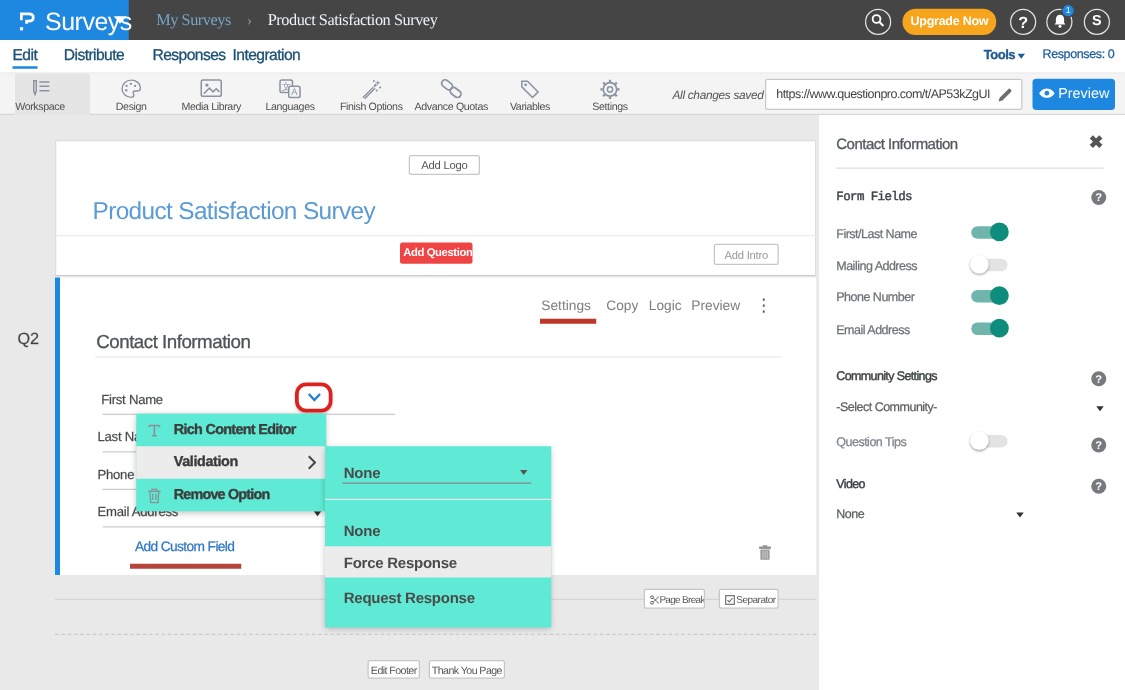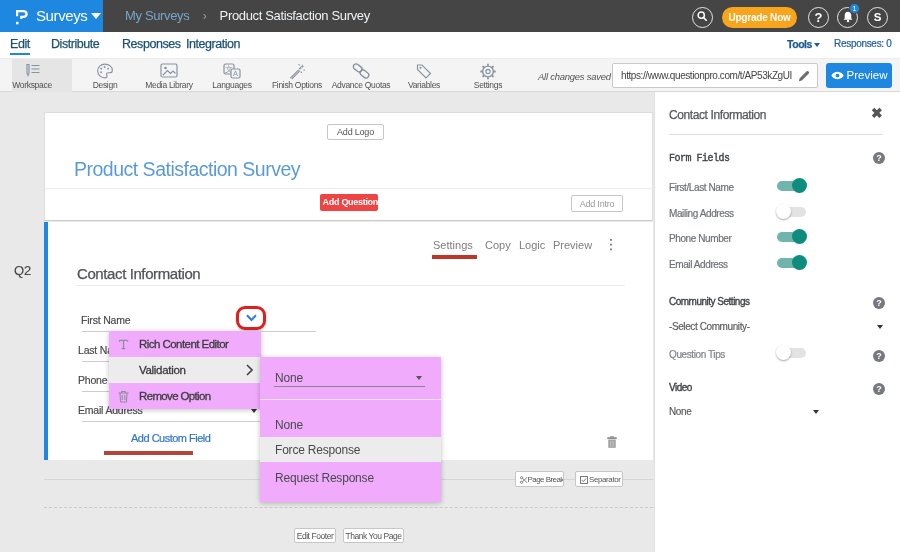--- a/index.html
+++ b/index.html
@@ -1,22 +1,22 @@
 <!DOCTYPE html>
 <html><head>
 <meta charset="utf-8">
 <style>
 * { margin:0; padding:0; box-sizing:border-box; }
 html,body { width:900px; height:552px; overflow:hidden; font-family:"Liberation Sans",sans-serif; background:#fff; }
 #stage { position:relative; width:900px; height:552px; }
 
 #topbar { position:absolute; left:0; top:0; width:900px; height:32px; background:#454545; }
 #logoArea { position:absolute; left:0; top:0; width:103px; height:32px; background:#1e87e0; }
-#brand { position:absolute; left:36px; top:7px; color:#fff; font-size:15px; letter-spacing:-0.4px; }
-#crumb { position:absolute; left:125px; top:8px; font-size:13px; letter-spacing:-0.35px; color:#77a5c8; }
+#brand { position:absolute; left:36px; top:7px; color:#fff; font-size:20px; letter-spacing:-0.4px; }
+#crumb { position:absolute; left:125px; top:8px; font-size:13px; letter-spacing:-0.35px; color:#77a5c8;font-family:Liberation Serif, serif; }
 #crumb .sep { color:#9a9a9a; margin:0 10px; font-size:12px; }
 #crumb .cur { color:#eef2f5; }
 .circ { position:absolute; top:7px; width:21px; height:21px; border:1.5px solid rgba(255,255,255,.85); border-radius:50%; color:#fff; text-align:center; }
 #upgrade { position:absolute; left:722px; top:7px; width:75px; height:21px; background:#f7a51d; border-radius:11px; color:#fff; font-size:10px; letter-spacing:-0.2px; font-weight:bold; text-align:center; line-height:21px; }
 #badge { position:absolute; left:849px; top:3px; width:11px; height:11px; background:#1e87e0; border:1px solid #454545; border-radius:50%; color:#fff; font-size:7px; line-height:9px; text-align:center; }
 
 #nav { position:absolute; left:0; top:32px; width:900px; height:26px; background:#fff; }
 #nav span { position:absolute; top:5px; font-size:12.5px; letter-spacing:-0.45px; color:#1c5174; -webkit-text-stroke:0.25px #1c5174; }
 #navEdit { border-bottom:2px solid #1e87e0; padding-bottom:2px; }
 #nav span#tools { position:absolute; top:6px; left:787px; font-size:10.5px; color:#1d5d9c; font-weight:bold;}
@@ -33,21 +33,21 @@
 
 #main { position:absolute; left:0; top:92px; width:900px; height:460px; background:#e9e9e9; }
 #panel { position:absolute; left:654px; top:0; width:246px; height:460px; background:#fff; border-left:1px solid #e0e0e0; }
 #hcard { position:absolute; left:44px; top:20px; width:609px; height:109px; background:#fff; border:1px solid #ddd; border-bottom:1px solid #ccc;}
 #qcard { position:absolute; left:44px; top:130px; width:609px; height:238px; background:#fff; border-left:4.5px solid #1e87e0; }
 .btn { position:absolute; background:#fff; border:1px solid #c6c6c6; border-radius:2px; font-size:10px; color:#555; text-align:center; white-space:nowrap; overflow:hidden; }
 .bluebtn { position:absolute; background:#ef4444; border-radius:2px; color:#fff; font-size:10px; font-weight:bold; text-align:right; white-space:nowrap; overflow:hidden; }
 .fieldlbl { position:absolute; font-size:10.5px; letter-spacing:-0.2px; color:#404040; -webkit-text-stroke:0.2px #65686c; }
 .frow { position:absolute; left:34px; width:234px; height:22px; border-bottom:1px solid #ccc; }
 
-.menu { position:absolute; background:#f0abfc; box-shadow:0 1px 5px rgba(0,0,0,.25); }
+.menu { position:absolute; background:#5eead4; box-shadow:0 1px 5px rgba(0,0,0,.25);font-weight:bold; }
 
 .plabel { font-size:10px; letter-spacing:-0.5px; color:#3f4347; -webkit-text-stroke:0.35px #3f4347; position:absolute; left:14px; }
 .pfield { font-size:10px; letter-spacing:-0.4px; color:#6e7277; -webkit-text-stroke:0.2px #6e7277; position:absolute; left:14px; }
 .qmark { position:absolute; left:218px; width:12px; height:12px; border-radius:50%; background:#76797e; color:#fff; font-size:9px; font-weight:bold; text-align:center; line-height:12px; }
 .tog { position:absolute; left:122px; width:29px; height:14px; }
 .tog .pill { position:absolute; left:0; top:2px; width:29px; height:10px; border-radius:5px; }
 .tog .knob { position:absolute; top:-1px; width:15px; height:15px; border-radius:50%; }
 .tog.on .pill { background:#6fb5ac; }
 .tog.on .knob { right:-1px; background:#0e8d7d; }
 .tog.off .pill { background:#e3e3e3; }
@@ -260,21 +260,21 @@
     <div style="position:absolute;left:28px;top:63px;width:549px;border-top:1px solid #ececec;"></div>
     <div class="fieldlbl" style="left:33px;top:92px;">First Name</div>
     <div class="frow" style="top:88px;"></div>
     <div class="fieldlbl" style="left:30px;top:122px;">Last Name</div>
     <div class="frow" style="top:118px;"></div>
     <div class="fieldlbl" style="left:30px;top:152px;">Phone Number</div>
     <div class="frow" style="top:148px;"></div>
     <div class="fieldlbl" style="left:30px;top:182px;">Email Address</div>
     <div class="frow" style="top:178px;"></div>
     <span class="caret" style="position:absolute;left:203px;top:187px;border-top-width:4px;border-left-width:3.5px;border-right-width:3.5px;"></span>
-    <div style="position:absolute;left:60px;top:210px;font-size:11px;letter-spacing:-0.5px;color:#3077c8;margin-left:23px;-webkit-text-stroke:0.2px #3077c8;">Add Custom Field</div>
+    <div style="position:absolute;left:60px;top:210px;font-size:11px;letter-spacing:-0.5px;color:#3077c8;-webkit-text-stroke:0.2px #3077c8;">Add Custom Field</div>
     <div style="position:absolute;left:56px;top:229px;width:89px;height:4px;background:#b5443a;"></div>
     <svg width="10" height="12" viewBox="0 0 10 12" style="position:absolute;left:559px;top:214px;">
           <rect x="0.3" y="1.2" width="9.4" height="1.9" fill="#8f8f8f"></rect>
           <rect x="3.2" y="0.2" width="3.6" height="1.2" fill="#8f8f8f"></rect>
           <rect x="1.3" y="3.6" width="7.4" height="8.2" fill="#9d9d9d"></rect>
           <line x1="3.4" y1="4.6" x2="3.4" y2="10.8" stroke="#c9c9c9" stroke-width="0.8"></line>
           <line x1="5.1" y1="4.6" x2="5.1" y2="10.8" stroke="#c9c9c9" stroke-width="0.8"></line>
           <line x1="6.8" y1="4.6" x2="6.8" y2="10.8" stroke="#c9c9c9" stroke-width="0.8"></line>
         </svg>
   </div>

